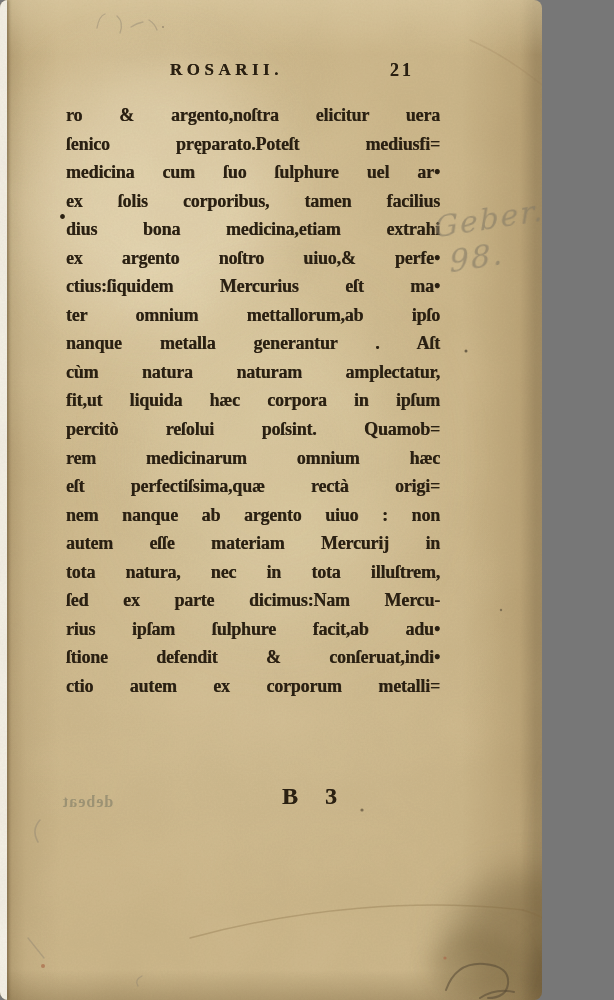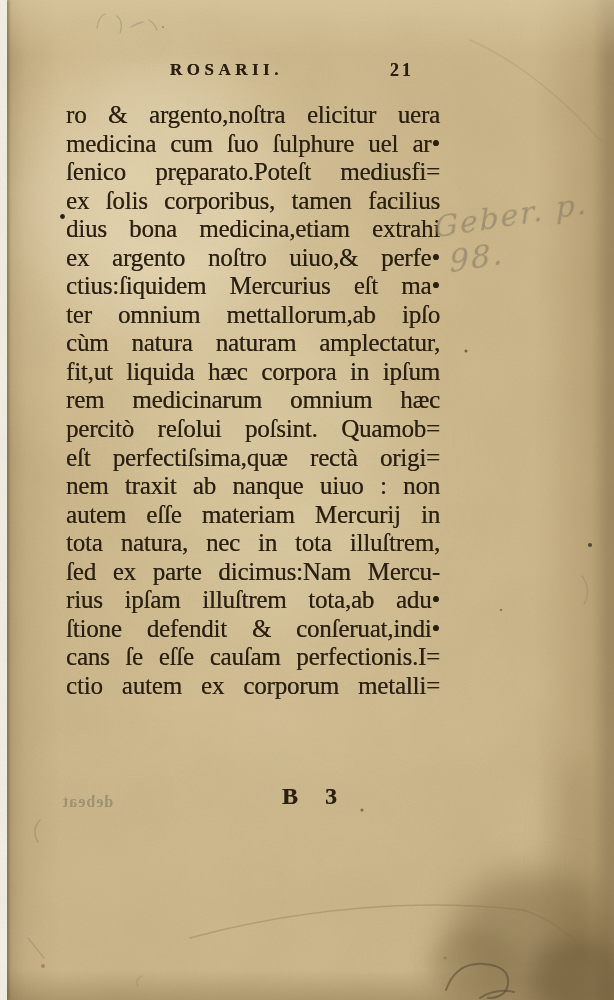--- a/index.html
+++ b/index.html
@@ -1,49 +1,50 @@
 <!DOCTYPE html>
 <html><head>
 <meta charset="utf-8">
 <style>
   html,body{margin:0;padding:0;background:#777;}
   .page{
     position:relative;
-    width:614px;height:1000px;
+    width:542px;height:1000px;
     overflow:hidden;
     font-family:"Liberation Serif","DejaVu Serif",serif;
     background:
       radial-gradient(ellipse 420px 360px at 30% 26%, rgba(240,227,192,.45), rgba(240,227,192,0) 70%),
       radial-gradient(ellipse 380px 420px at 45% 62%, rgba(234,221,186,.28), rgba(234,221,186,0) 70%),
       linear-gradient(180deg, rgba(231,216,178,.5) 0, rgba(231,216,178,0) 55px),
       linear-gradient(0deg, rgba(108,86,48,.30) 0, rgba(108,86,48,0) 30px),
       linear-gradient(270deg, rgba(96,74,40,.40) 0, rgba(96,74,40,.38) 7px, rgba(139,111,65,.26) 22px, rgba(139,111,65,0) 80px),
       linear-gradient(90deg, rgba(118,93,53,.30) 7px, rgba(118,93,53,.10) 26px, rgba(118,93,53,0) 60px),
       #cfba8e;
+    border-radius: 8px;
   }
   
   .edge-sliver{position:absolute;left:0;top:0;width:7px;height:1000px;background:#f6f3ea;box-shadow:2px 0 3px rgba(90,70,40,.45);}
   
   .blob{position:absolute;border-radius:50%;pointer-events:none;}
   .light-a{left:28px;top:55px;width:250px;height:270px;background:rgba(242,231,199,.40);filter:blur(28px);}
   .light-b{left:140px;top:300px;width:270px;height:320px;background:rgba(238,226,191,.28);filter:blur(38px);}
   .smudge-a{left:448px;top:872px;width:170px;height:130px;background:rgba(104,85,50,.42);filter:blur(18px);}
   .smudge-b{left:528px;top:938px;width:100px;height:80px;background:rgba(88,70,40,.40);filter:blur(12px);}
   .smudge-c{left:552px;top:760px;width:46px;height:200px;background:rgba(136,112,70,.22);filter:blur(14px);}
   .smudge-d{left:430px;top:930px;width:90px;height:70px;background:rgba(120,98,58,.30);filter:blur(10px);}
   .texture,.marks{position:absolute;left:0;top:0;pointer-events:none;}
   .texture{mix-blend-mode:multiply;}
   
   .header{position:absolute;left:66px;top:60px;width:374px;height:26px;color:#2a2012;}
   .header .title{position:absolute;left:104px;top:0;font-size:17px;font-weight:700;letter-spacing:4.5px;text-shadow:0 0 .5px rgba(42,32,18,.8);}
   .header .pagenum{position:absolute;left:324px;top:0;font-size:18px;font-weight:700;letter-spacing:3px;text-shadow:0 0 .5px rgba(42,32,18,.8);text-align:center;}
   
   .textblock{
     position:absolute;left:66px;top:101px;width:374px;
-    font-size:25px;line-height:28.55px;font-weight:400;color:#2a2012;
+    font-size:18px;line-height:28.55px;font-weight:700;color:#2a2012;
     text-shadow:.3px .3px .5px rgba(42,32,18,.65);
     letter-spacing:-.2px;
   }
   .line{text-align:justify;text-align-last:justify;height:28.55px;white-space:normal;}
   
   .margin-bullet{position:absolute;left:59px;top:206px;font-size:20px;color:#2a2012;}
   
   .signature{position:absolute;left:66px;top:783px;width:374px;display:flex;gap:27px;padding-left:216px;box-sizing:border-box;
     font-size:24px;font-weight:700;color:#2a2012;text-shadow:.3px .3px .5px rgba(42,32,18,.65);}
   
@@ -124,39 +125,39 @@
 
   <div class="header">
     <span class="title">ROSARII.</span>
     <span class="pagenum">21</span>
   </div>
 
   <span class="margin-bullet">•</span>
 
   <div class="textblock">
     <div class="line">ro &amp; argento,noſtra elicitur uera</div>
+    <div class="line">ſenico pręparato.Poteſt mediusfi=</div>
     <div class="line">medicina cum ſuo ſulphure uel ar•</div>
-    <div class="line">ſenico pręparato.Poteſt mediusfi=</div>
     <div class="line">ex ſolis corporibus, tamen facilius</div>
     <div class="line">dius bona medicina,etiam extrahi</div>
     <div class="line">ex argento noſtro uiuo,&amp; perfe•</div>
     <div class="line">ctius:ſiquidem Mercurius eſt ma•</div>
     <div class="line">ter omnium mettallorum,ab ipſo</div>
+    <div class="line">nanque metalla generantur . Aſt</div>
     <div class="line">cùm natura naturam amplectatur,</div>
     <div class="line">fit,ut liquida hæc corpora in ipſum</div>
+    <div class="line">percitò reſolui poſsint. Quamob=</div>
     <div class="line">rem medicinarum omnium hæc</div>
-    <div class="line">percitò reſolui poſsint. Quamob=</div>
     <div class="line">eſt perfectiſsima,quæ rectà origi=</div>
-    <div class="line">nem traxit ab nanque uiuo : non</div>
+    <div class="line">nem nanque ab argento uiuo : non</div>
     <div class="line">autem eſſe materiam Mercurij in</div>
     <div class="line">tota natura, nec in tota illuſtrem,</div>
     <div class="line">ſed ex parte dicimus:Nam Mercu-</div>
-    <div class="line">rius ipſam illuſtrem tota,ab adu•</div>
+    <div class="line">rius ipſam ſulphure facit,ab adu•</div>
     <div class="line">ſtione defendit &amp; conſeruat,indi•</div>
-    <div class="line">cans ſe eſſe cauſam perfectionis.I=</div>
     <div class="line">ctio autem ex corporum metalli=</div>
   </div>
 
   <div class="signature">
     <span>B</span>
     <span>3</span>
   </div>
 
   <div class="margin-note">
     <div class="mn1">Geber. p.</div>

